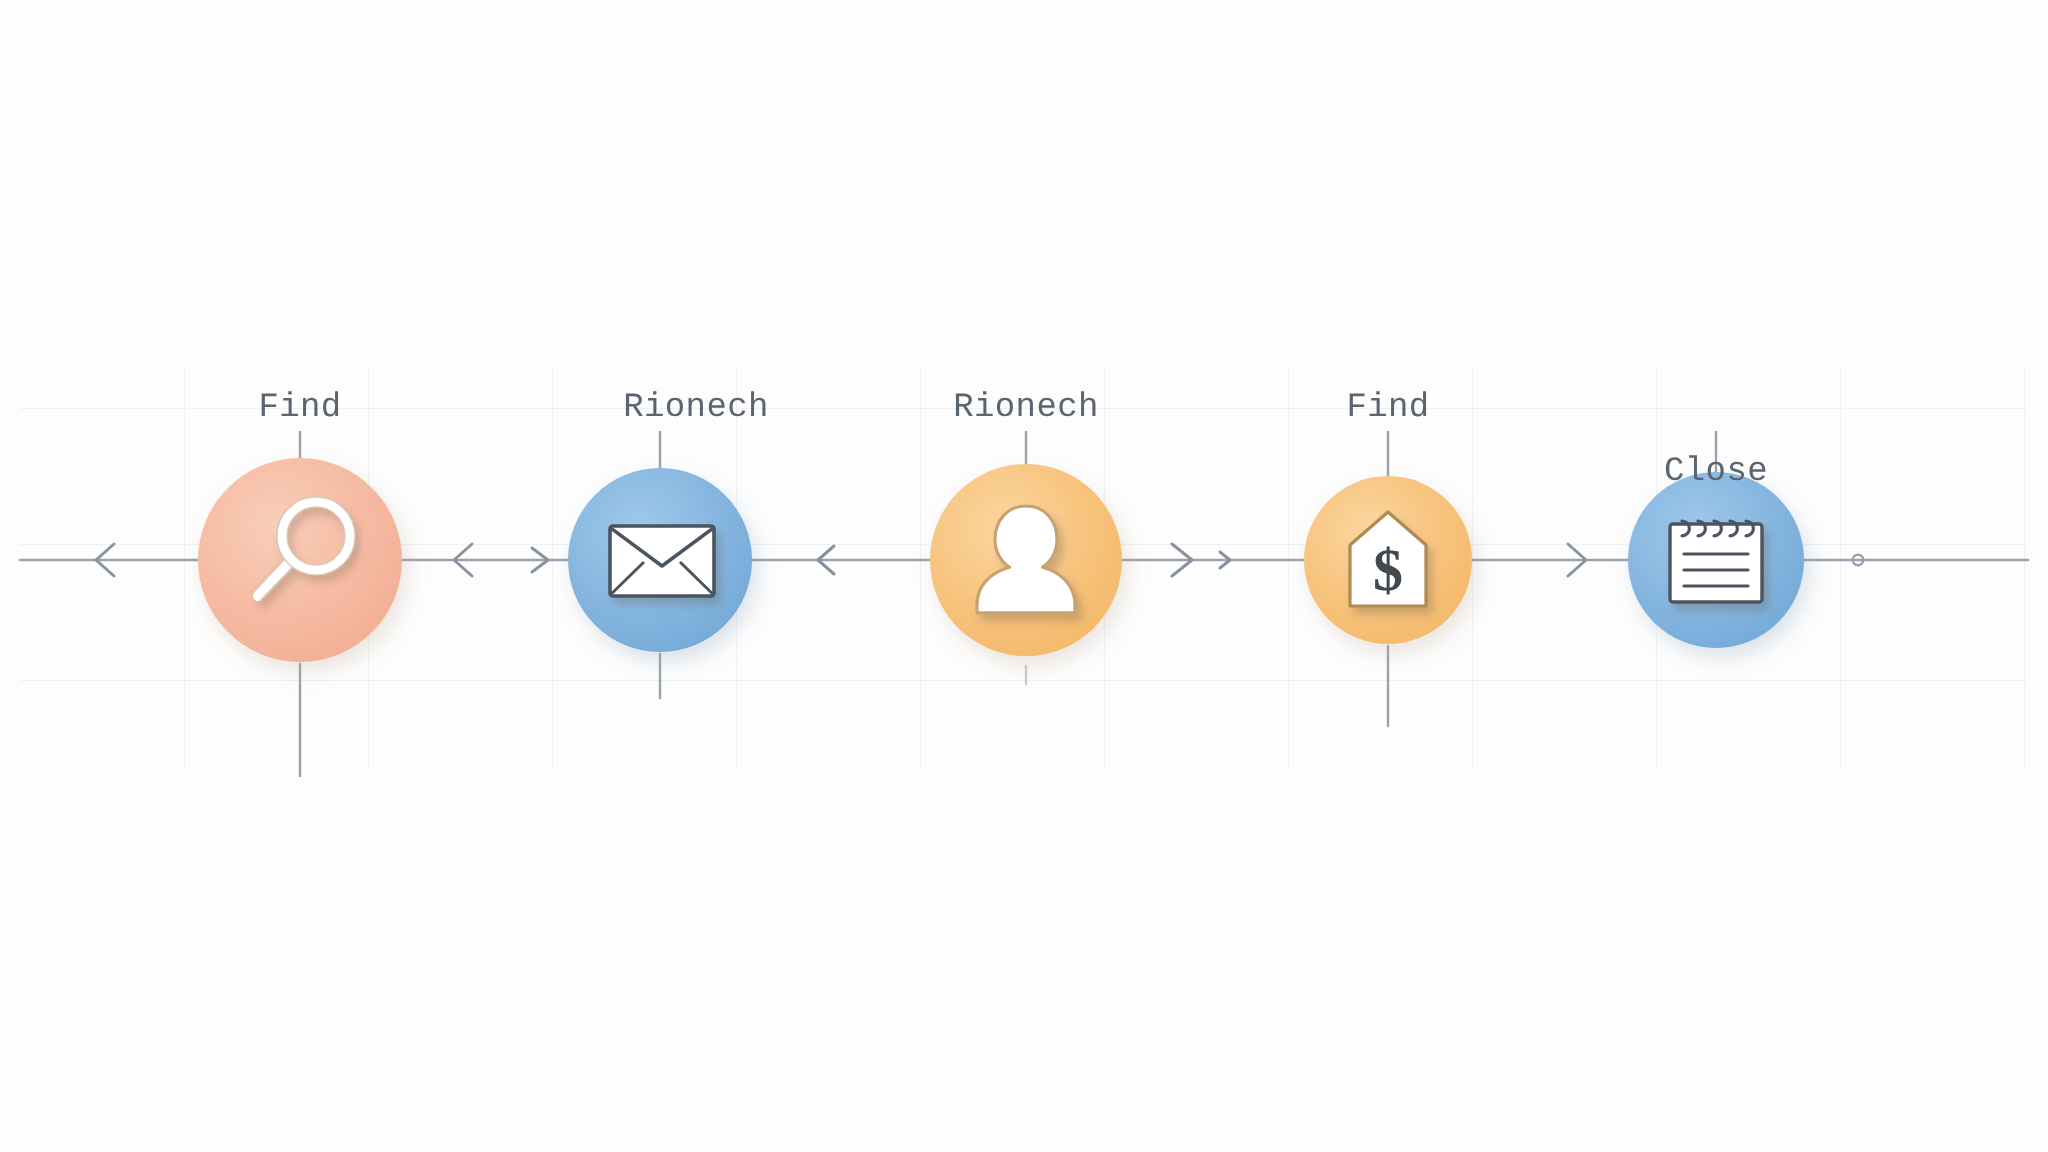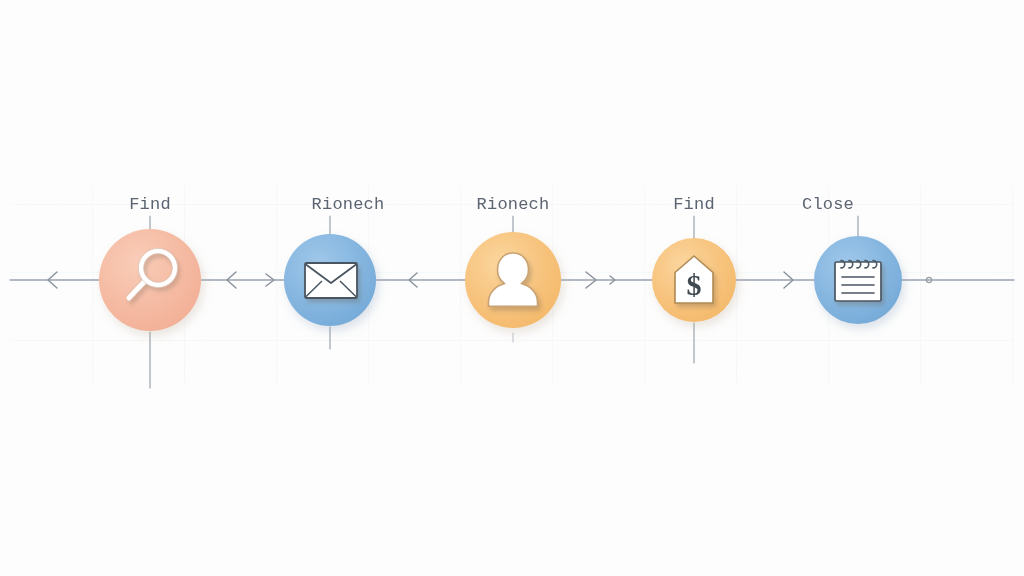--- a/index.html
+++ b/index.html
@@ -226,15 +226,15 @@
           <line x1="842" y1="293" x2="874" y2="293"></line>
         </g>
       </g>
     </g>
   </svg>
 
   <div class="node-label" style="left:150px;">Find</div>
   <div class="node-label" style="left:348px;">Rionech</div>
   <div class="node-label" style="left:513px;">Rionech</div>
   <div class="node-label" style="left:694px;">Find</div>
-  <div class="node-label" style="left:828px;">Close</div>
+  <div class="node-label" style="left:858px;margin-top:32px;">Close</div>
 
 </div>
 
 </body></html>

